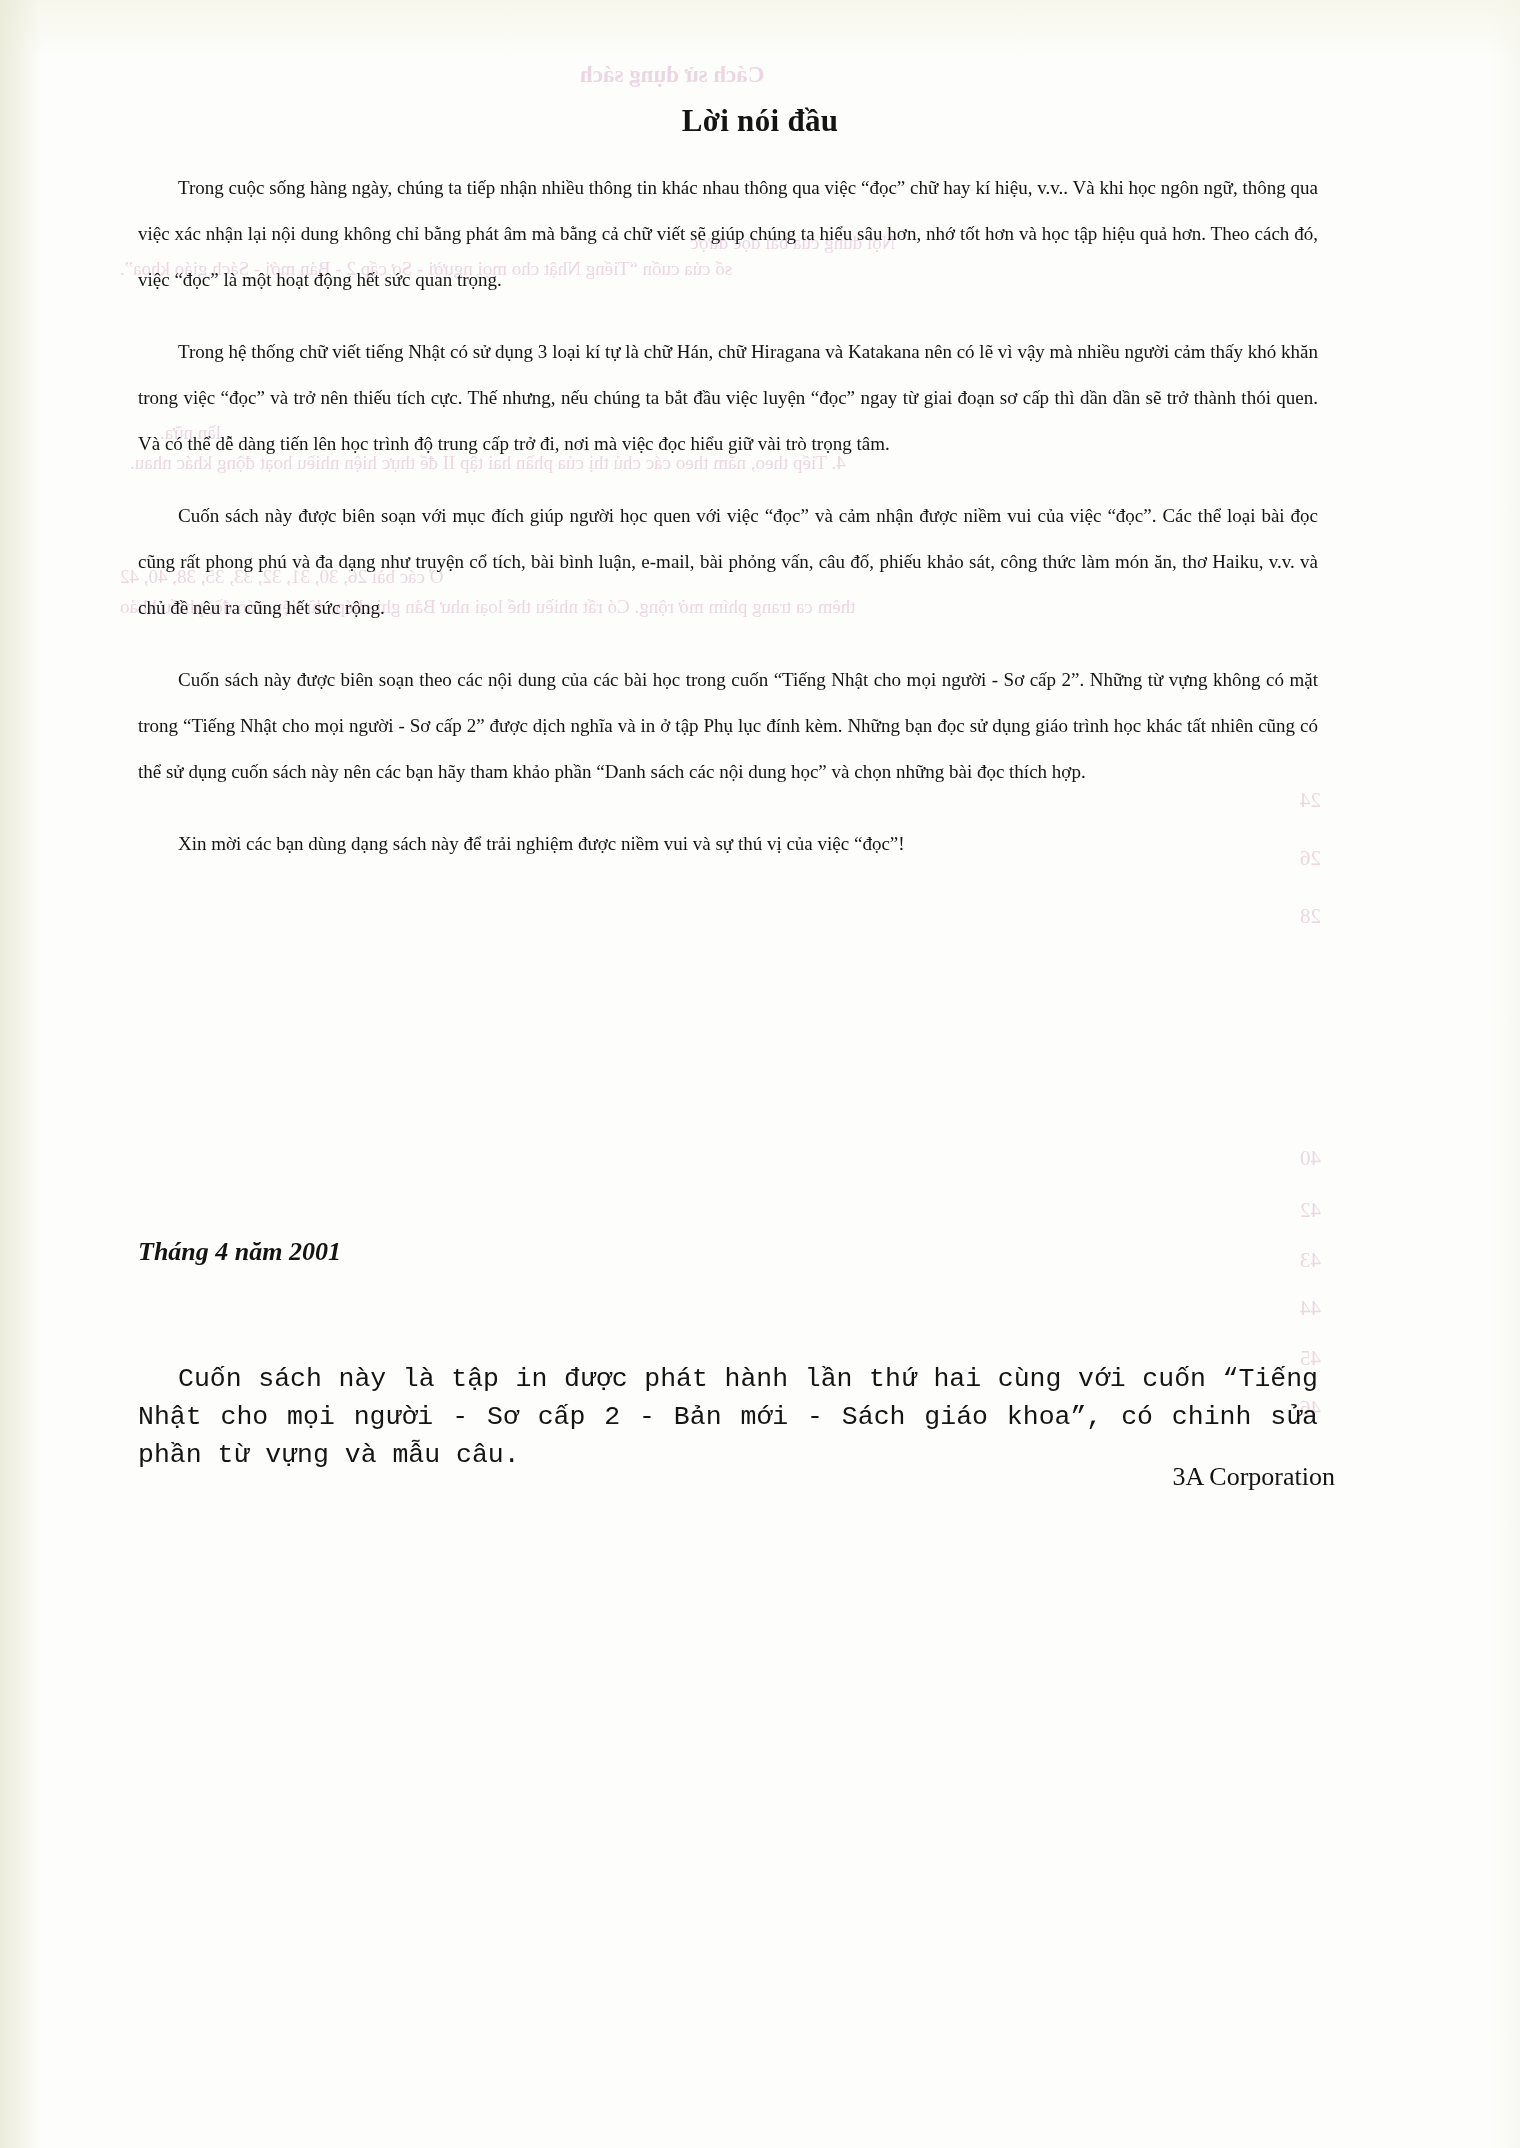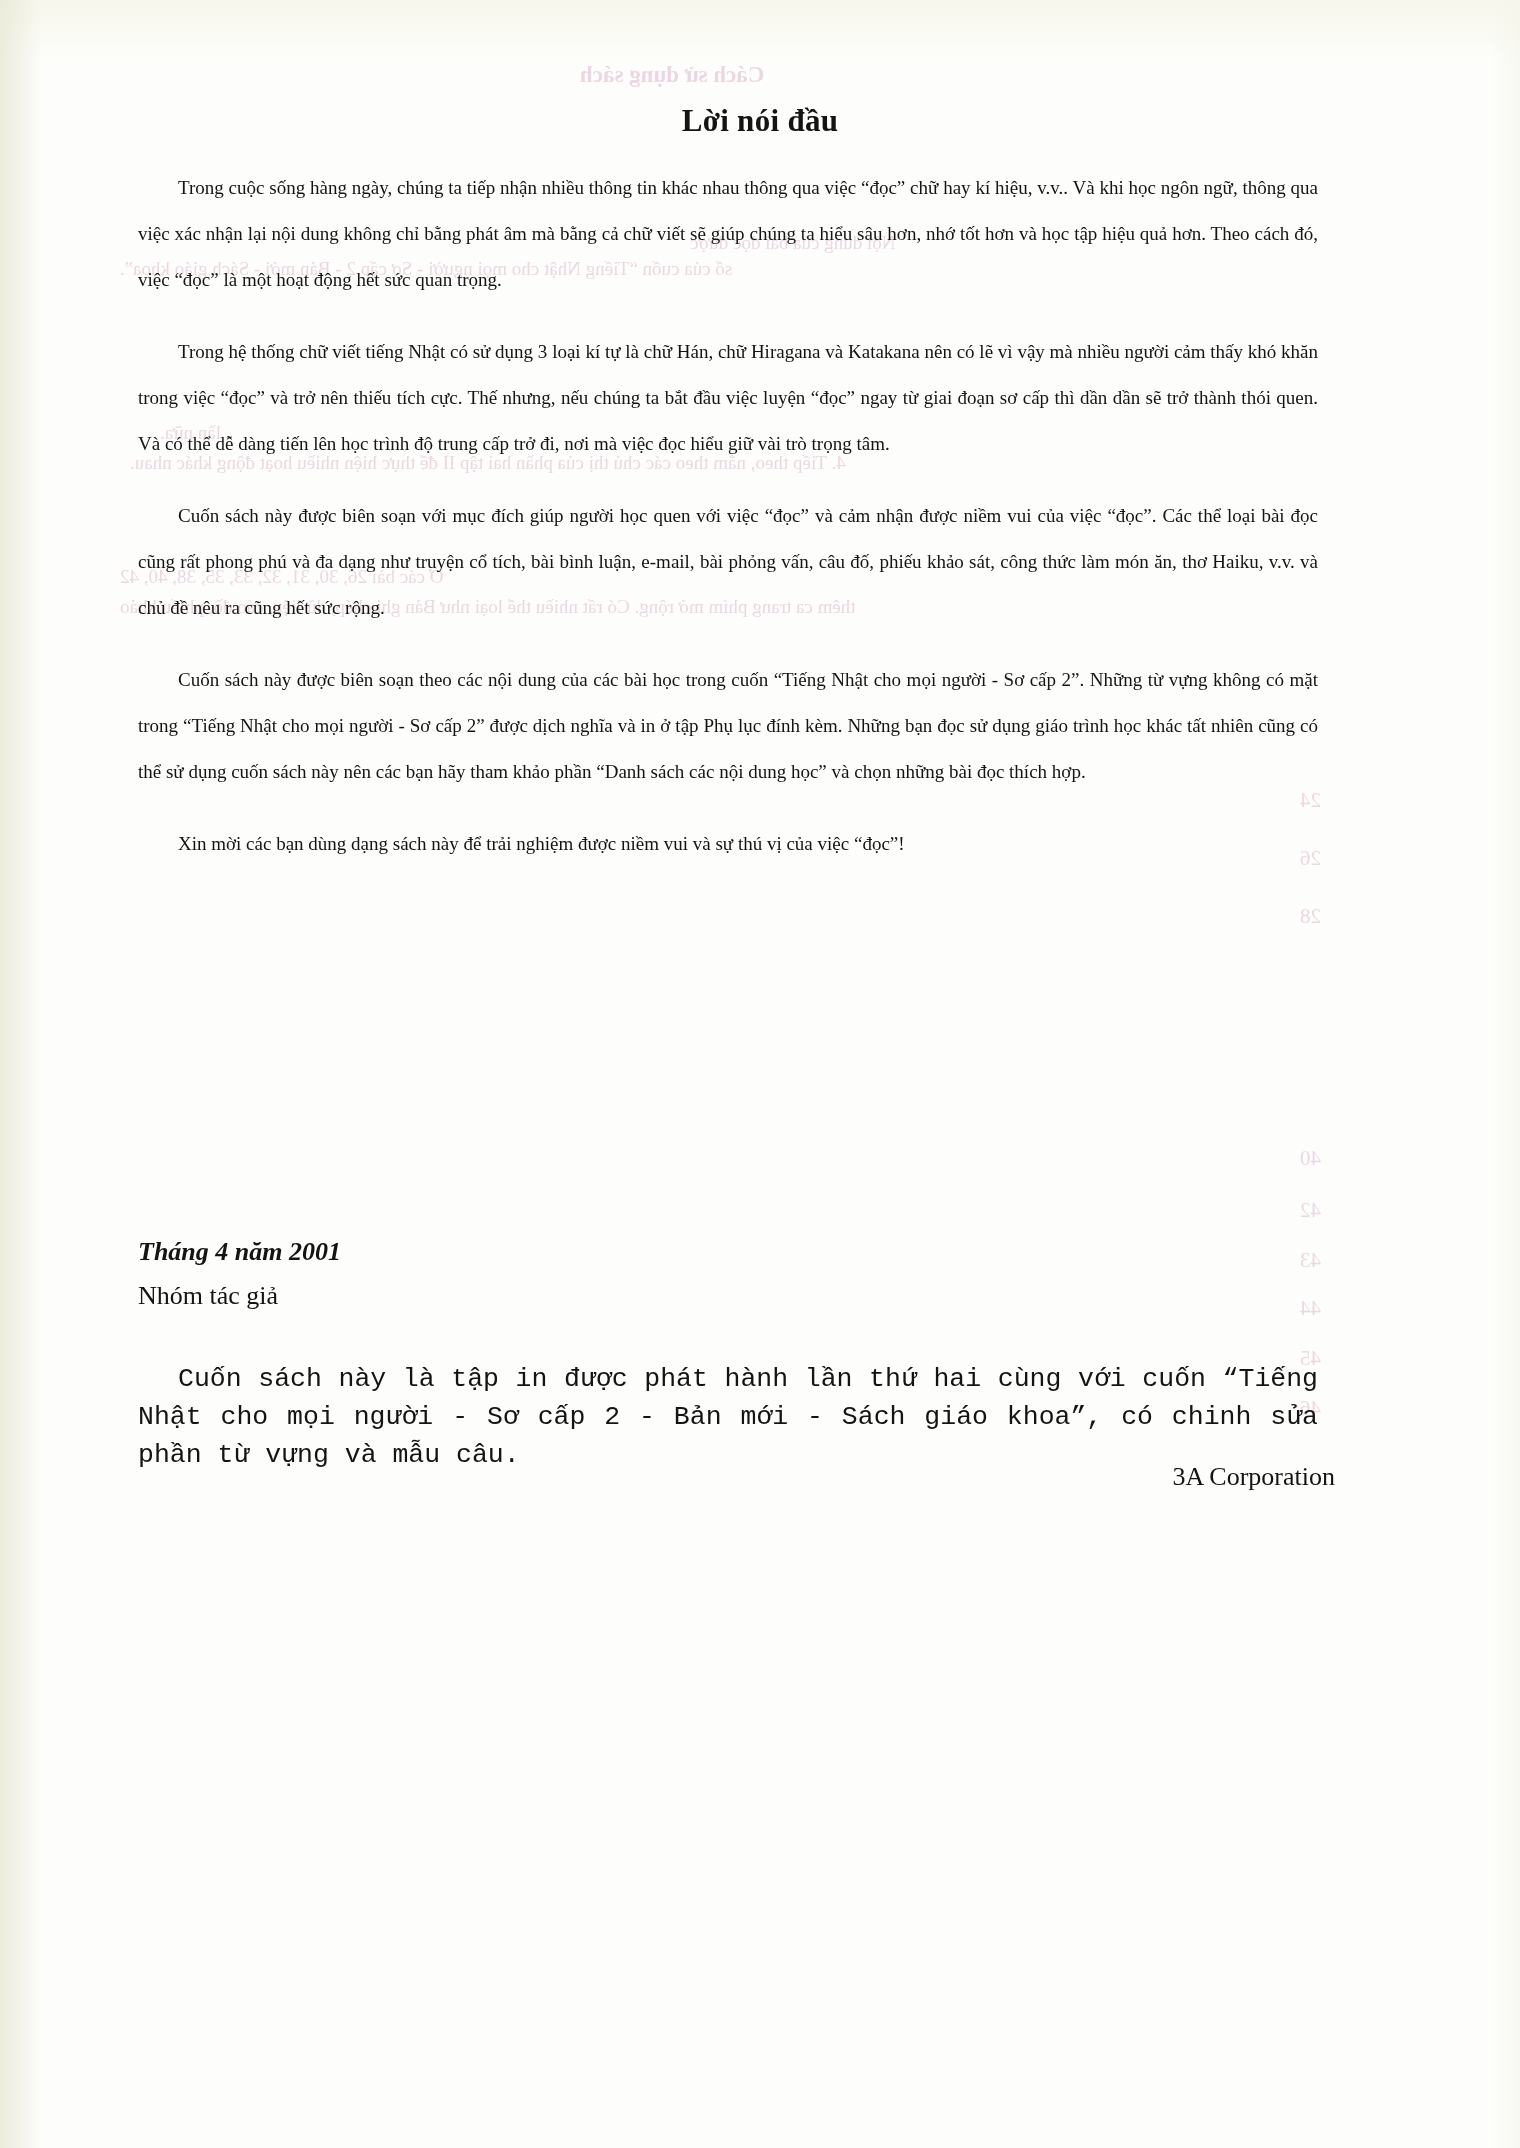--- a/index.html
+++ b/index.html
@@ -140,21 +140,20 @@
   <div class="body-block" style="top:165px;">
     <p>Trong cuộc sống hàng ngày, chúng ta tiếp nhận nhiều thông tin khác nhau thông qua việc “đọc” chữ hay kí hiệu, v.v.. Và khi học ngôn ngữ, thông qua việc xác nhận lại nội dung không chỉ bằng phát âm mà bằng cả chữ viết sẽ giúp chúng ta hiểu sâu hơn, nhớ tốt hơn và học tập hiệu quả hơn. Theo cách đó, việc “đọc” là một hoạt động hết sức quan trọng.</p>
     <p>Trong hệ thống chữ viết tiếng Nhật có sử dụng 3 loại kí tự là chữ Hán, chữ Hiragana và Katakana nên có lẽ vì vậy mà nhiều người cảm thấy khó khăn trong việc “đọc” và trở nên thiếu tích cực. Thế nhưng, nếu chúng ta bắt đầu việc luyện “đọc” ngay từ giai đoạn sơ cấp thì dần dần sẽ trở thành thói quen. Và có thể dễ dàng tiến lên học trình độ trung cấp trở đi, nơi mà việc đọc hiểu giữ vài trò trọng tâm.</p>
     <p>Cuốn sách này được biên soạn với mục đích giúp người học quen với việc “đọc” và cảm nhận được niềm vui của việc “đọc”. Các thể loại bài đọc cũng rất phong phú và đa dạng như truyện cổ tích, bài bình luận, e-mail, bài phỏng vấn, câu đố, phiếu khảo sát, công thức làm món ăn, thơ Haiku, v.v. và chủ đề nêu ra cũng hết sức rộng.</p>
     <p>Cuốn sách này được biên soạn theo các nội dung của các bài học trong cuốn “Tiếng Nhật cho mọi người - Sơ cấp 2”. Những từ vựng không có mặt trong “Tiếng Nhật cho mọi người - Sơ cấp 2” được dịch nghĩa và in ở tập Phụ lục đính kèm. Những bạn đọc sử dụng giáo trình học khác tất nhiên cũng có thể sử dụng cuốn sách này nên các bạn hãy tham khảo phần “Danh sách các nội dung học” và chọn những bài đọc thích hợp.</p>
     <p>Xin mời các bạn dùng dạng sách này để trải nghiệm được niềm vui và sự thú vị của việc “đọc”!</p>
   </div>
 
   <div class="signature" style="top:1230px;">
     <div class="date">Tháng 4 năm 2001</div>
-    <div class="authors">Nhóm tác giả</div>
   </div>
 
   <div class="closing" style="top:1360px;">
     <p>Cuốn sách này là tập in được phát hành lần thứ hai cùng với cuốn “Tiếng Nhật cho mọi người - Sơ cấp 2 - Bản mới - Sách giáo khoa”, có chinh sửa phần từ vựng và mẫu câu.</p>
   </div>
 
   <div class="corp" style="top:1462px;">3A Corporation</div>
 
 </div>
 

